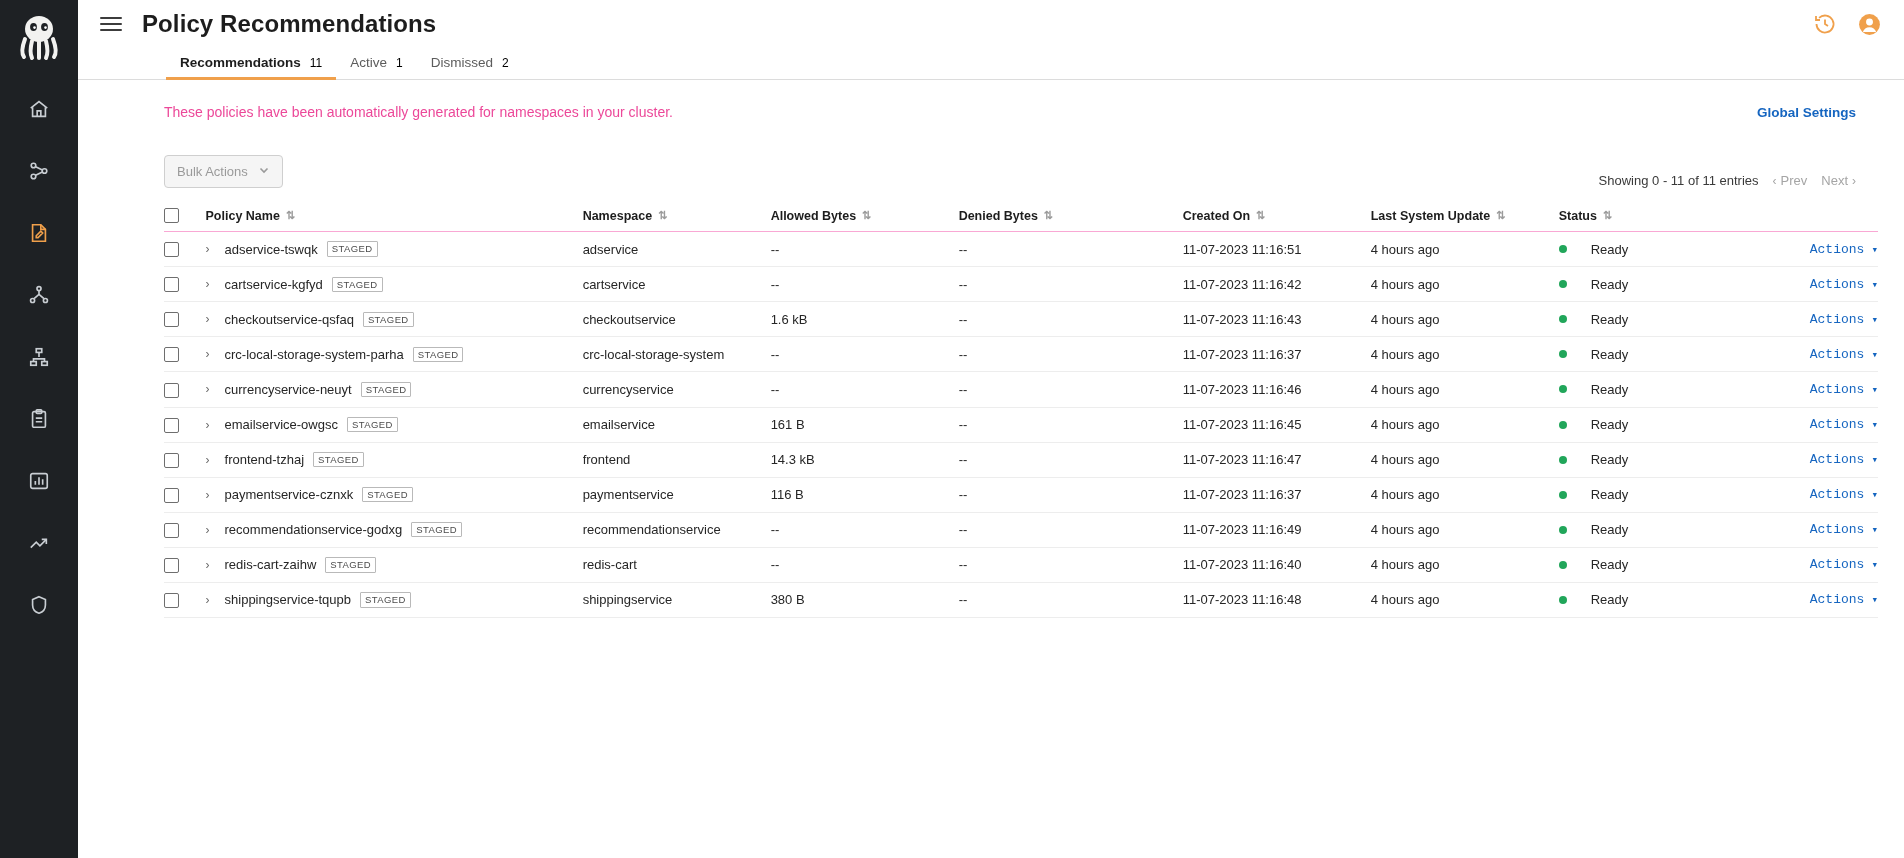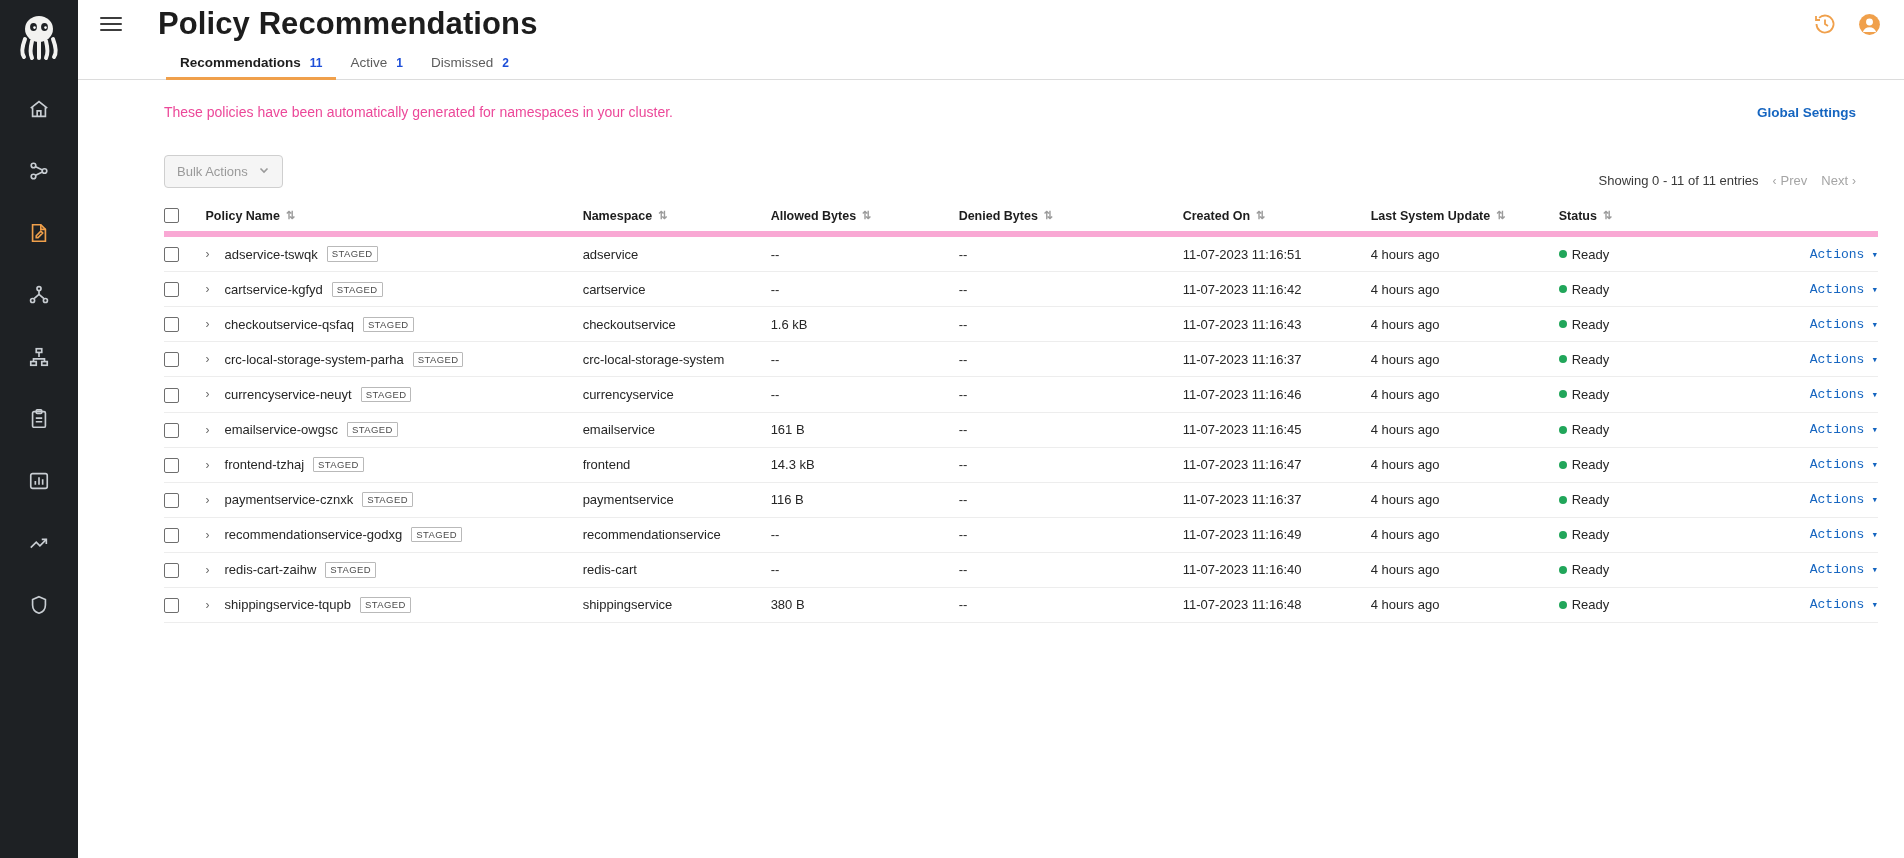--- a/index.html
+++ b/index.html
@@ -53,26 +53,25 @@
     width: 26px; height: 26px;
     display: flex; flex-direction: column; justify-content: center; gap: 4px;
     margin-right: 16px;
     cursor: pointer;
   }
   .hamburger span { display: block; height: 2px; background: #3c3c3c; border-radius: 2px; }
   .hamburger span:nth-child(1) { width: 22px; }
   .hamburger span:nth-child(2) { width: 22px; }
   .hamburger span:nth-child(3) { width: 22px; }
   .page-title {
-    font-size: 31px;
+    font-size: 24px;
     font-weight: bold;
     color: #1d1d1d;
     letter-spacing: .1px;
     line-height: 32px;
-    margin-left: 16px;
   }
   .topbar-right {
     margin-left: auto;
     display: flex; align-items: center; gap: 18px;
   }
   .icon-btn { width: 26px; height: 26px; display: flex; align-items: center; justify-content: center; }
   .avatar-btn { color: #f0a04b; }
 
   
   .tabs {
@@ -97,22 +96,22 @@
   .tab.active { color: #1d1d1d; font-weight: bold; }
   .tab.active::after {
     content: "";
     position: absolute;
     left: 0; right: 0; bottom: -1px;
     height: 3px;
     background: #f0a04b;
   }
   .tab .count {
     font-size: 12px;
-    color: #1d4ed8;
-    font-weight: bold;
+    color: #000000;
+    font-weight: normal;
   }
 
   
   .desc-row {
     display: flex;
     align-items: center;
     padding: 24px 22px 0 86px;
   }
   .desc-text { font-size: 14px; color: #ec4899; }
   .global-settings {
@@ -155,21 +154,21 @@
 
   
   .table-wrap { padding: 14px 26px 0 86px; }
   table { width: 100%; border-collapse: collapse; table-layout: fixed; }
   thead th {
     text-align: left;
     font-size: 12.5px;
     color: #1d1d1d;
     font-weight: bold;
     padding: 6px 0 8px 0;
-    border-bottom: 6px solid #f9a8d4;
+    border-bottom: 1px solid #f9a8d4;
     white-space: nowrap;
   }
   .th-inner { display: inline-flex; align-items: center; gap: 6px; }
   .sort-glyph { color: #9b9b9b; font-size: 11px; letter-spacing: -1px; }
   tbody td {
     font-size: 13px;
     color: #262626;
     padding: 9px 0;
     border-bottom: 1px solid #ededed;
     vertical-align: middle;
@@ -206,21 +205,21 @@
   }
   .badge-staged {
     border: 1px solid #b9b9b9;
     border-radius: 1px;
     font-size: 9.5px;
     letter-spacing: .4px;
     color: #4b4b4b;
     padding: 2px 4px;
     line-height: 1;
   }
-  .status-cell { display: flex; align-items: center; gap: 5px; }
+  .status-cell { display: flex; align-items: center; gap: 24px; }
   .dot { width: 8px; height: 8px; border-radius: 50%; background: #21a65a; display: inline-block; }
   .actions-cell {
     display: flex; align-items: center; justify-content: flex-end; gap: 7px;
     color: #1565c0;
     font-size: 13px;
     cursor: pointer;
     font-family: Liberation Mono, monospace;
   }
   .actions-cell .chev { font-size: 11px; }
 </style>

